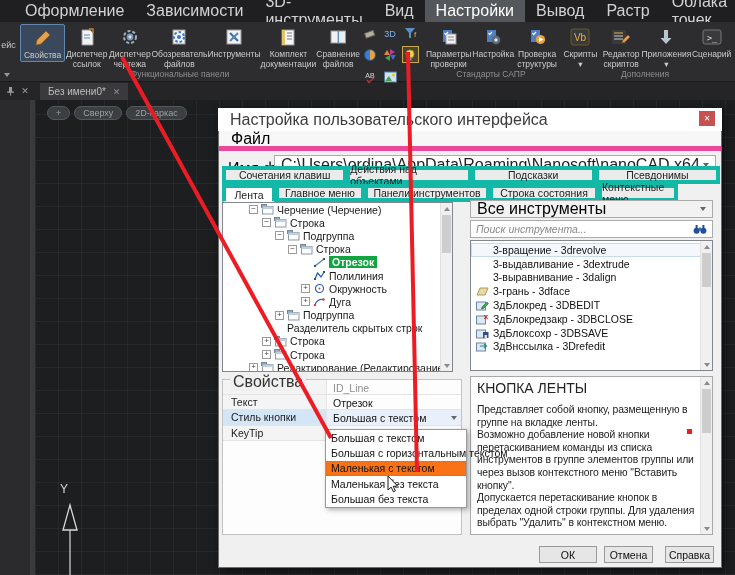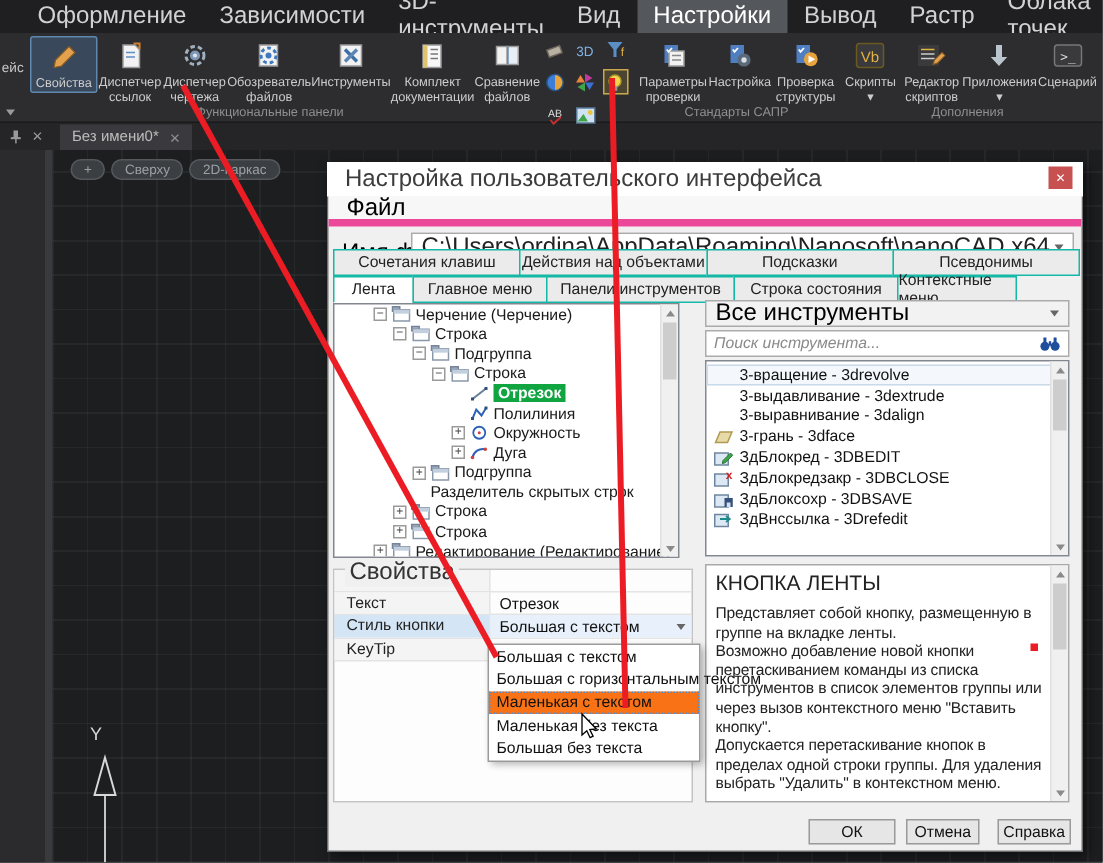--- a/index.html
+++ b/index.html
@@ -69,21 +69,21 @@
     z-index:21; }
   #file-label { left:228px; top:160px; z-index:21; }
   #file-combo { left:274px; top:155px; width:442px; height:20px; background:#ffffff;
     border:1px solid #ababab; display:flex; align-items:center; padding:0 6px; z-index:21;
     color:#222; }
   #file-combo .val { flex:1; white-space:nowrap; overflow:hidden; }
   .dd-arrow { width:0; height:0; border-left:3.5px solid transparent;
     border-right:3.5px solid transparent; border-top:4px solid #666; }
 
   .dtabs { display:flex; z-index:21; }
-  .dtab { height:18px; background:#ebebeb; border:1px solid #14b8a6; margin-right:-1px;
+  .dtab { height:18px; background:#ebebeb; border:4px solid #14b8a6; margin-right:-1px;
     display:flex; align-items:center; justify-content:center; font-size:10.5px; color:#222; }
   .dtab.active { background:#ffffff; border-bottom:1px solid #ffffff; }
 
   #tree-panel { left:222px; top:202px; width:231px; height:170px; background:#ffffff;
     border:1px solid #828790; z-index:21; overflow:hidden; }
   .trow { height:13.2px; display:flex; align-items:center; font-size:10.5px; color:#1a1a1a;
     white-space:nowrap; }
   .texp { width:9px; height:9px; border:1px solid #9a9a9a; background:#fff; color:#444;
     font-size:8px; line-height:6px; text-align:center; margin-right:3px; flex:none; }
   .tico { margin-right:3px; flex:none; display:flex; }
@@ -655,20 +655,23 @@
       </div>
     <div class="sb-thumb" style="top:12px; height:34px;"></div>
     <div class="sb-btn" style="position:absolute; bottom:0;">
         <div class="tri-dn"></div>
       </div>
   </div>
 
   <div class="abs" id="props-box">
       <div class="prow">
         <div class="pl">Menu macro ID</div>
+        <div class="pv">
+          <span class="vtext muted">ID_Line</span>
+        </div>
       </div>
       <div class="prow">
         <div class="pl">Текст</div>
         <div class="pv">
           <span class="vtext">Отрезок</span>
         </div>
       </div>
       <div class="prow active">
         <div class="pl">Стиль кнопки</div>
         <div class="pv">
@@ -681,21 +684,21 @@
         <div class="pv">
           <span class="vtext"></span>
         </div>
       </div>
     </div>
   <div class="abs" id="props-label">Свойства</div>
 
   <div class="abs" id="desc-box">
     <div class="dtitle">КНОПКА ЛЕНТЫ</div>
     <p>Представляет собой кнопку, размещенную в группе на вкладке ленты.</p>
-    <p>Возможно добавление новой кнопки перетаскиванием команды из списка инструментов в список элементов группы или через вызов контекстного меню "Вставить кнопку".</p>
+    <p>Возможно добавление новой кнопки перетаскиванием команды из списка инструментов в группе элементов группы или через вызов контекстного меню "Вставить кнопку".</p>
     <p>Допускается перетаскивание кнопок в пределах одной строки группы. Для удаления выбрать "Удалить" в контекстном меню.</p>
   </div>
   <div class="abs scrollbar" style="left:700px; top:377px; width:12px; height:157px; z-index:22;">
     <div class="sb-btn" style="position:absolute; top:0;">
         <div class="tri-up"></div>
       </div>
     <div class="sb-thumb" style="top:12px; height:44px;"></div>
     <div class="sb-btn" style="position:absolute; bottom:0;">
         <div class="tri-dn"></div>
       </div>

